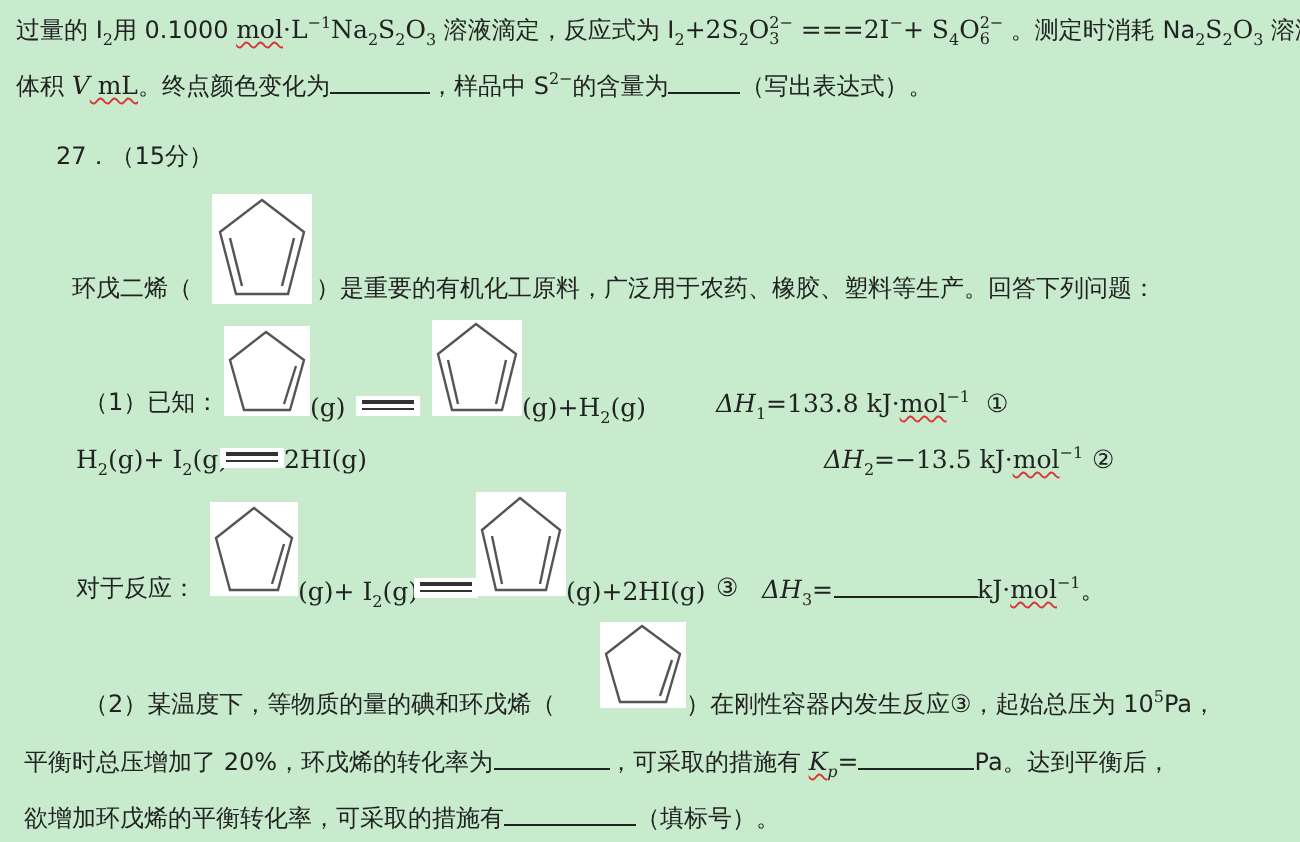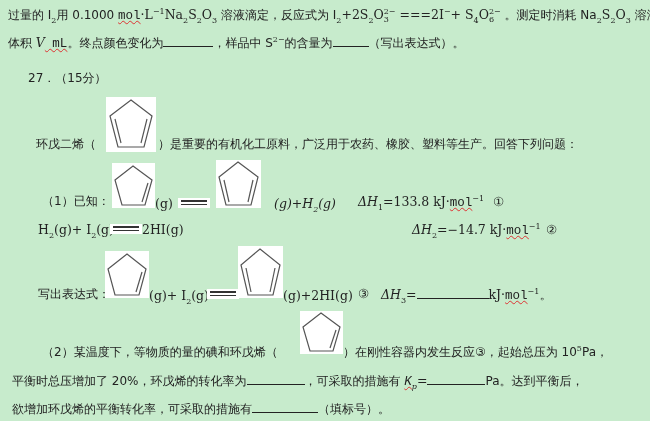--- a/index.html
+++ b/index.html
@@ -4,21 +4,21 @@
 <style>
   html, body { margin:0; padding:0; }
   body {
     width:650px; height:421px; background:#c7ebcc; position:relative; overflow:hidden;
     font-family:"DejaVu Serif","Liberation Serif",serif; font-size:12.5px; color:#222;
   }
   .line { position:absolute; white-space:nowrap; line-height:16px; }
   .cn { font-family:"DejaVu Sans","Liberation Sans",sans-serif; font-size:12px; }
   sub, sup { font-size:8px; line-height:0; }
   .blank { display:inline-block; border-bottom:1px solid #222; height:12px; vertical-align:baseline; }
-  .wavy { text-decoration: underline wavy #d33; text-decoration-thickness:1px;font-family:Liberation Mono, monospace; }
+  .wavy { text-decoration: underline wavy #d33; text-decoration-thickness:1px; }
   .ital { font-style:italic; }
   .mol { position:absolute; background:#fff; }
   .mol svg { display:block; }
   .eqsign { position:absolute; background:#fff; }
   .eqsign div { height:1.5px; background:#333; margin:2px 3px; }
 </style>
 </head>
 <body>
 
 <div class="line" style="left:8px; top:7px;">
@@ -63,34 +63,34 @@
   </div>
 <div class="mol" style="left:216px; top:160px; width:45px; height:48px;">
   <svg width="45" height="48" viewBox="0 0 45 48">
       <g fill="none" stroke="#555" stroke-width="1.2">
         <polygon points="22,2 42,17 35,45 10,45 3,17"></polygon>
         <line x1="8" y1="20" x2="13" y2="42"></line>
         <line x1="37" y1="20" x2="32" y2="42"></line>
       </g>
     </svg>
 </div>
-<div class="line" style="left:274px; top:196px;font-style:italic;"><span>(g)+H</span><sub>2</sub><span>(g)</span></div>
+<div class="line" style="left:261px; top:196px;"><span>(g)+H</span><sub>2</sub><span>(g)</span></div>
 <div class="line" style="left:358px; top:194px;"><span class="ital">ΔH</span><sub>1</sub><span>=133.8 kJ·</span><span class="wavy">mol</span><sup>−1</sup></div>
 <div class="line" style="left:493px; top:194px;">①</div>
 
 <div class="line" style="left:38px; top:222px;"><span>H</span><sub>2</sub><span>(g)+ I</span><sub>2</sub><span>(g)</span></div>
 <div class="eqsign" style="left:110px; top:224px; width:32px; height:10px;">
     <div></div>
     <div></div>
   </div>
 <div class="line" style="left:142px; top:222px;">2HI(g)</div>
-<div class="line" style="left:412px; top:222px;"><span class="ital">ΔH</span><sub>2</sub><span>=−14.7 kJ·</span><span class="wavy">mol</span><sup>−1</sup></div>
+<div class="line" style="left:412px; top:222px;"><span class="ital">ΔH</span><sub>2</sub><span>=−13.5 kJ·</span><span class="wavy">mol</span><sup>−1</sup></div>
 <div class="line" style="left:546px; top:222px;">②</div>
 
-<div class="line cn" style="left:38px; top:286px;">写出表达式：</div>
+<div class="line cn" style="left:38px; top:286px;">对于反应：</div>
 <div class="mol" style="left:105px; top:251px; width:44px; height:47px;">
   <svg width="44" height="47" viewBox="0 0 44 47">
       <g fill="none" stroke="#555" stroke-width="1.2">
         <polygon points="22,3 41,18 34,44 10,44 3,18"></polygon>
         <line x1="37" y1="21" x2="31" y2="41"></line>
       </g>
     </svg>
 </div>
 <div class="line" style="left:149px; top:288px;"><span>(g)+ I</span><sub>2</sub><span>(g)</span></div>
 <div class="eqsign" style="left:207px; top:289px; width:32px; height:10px;">

